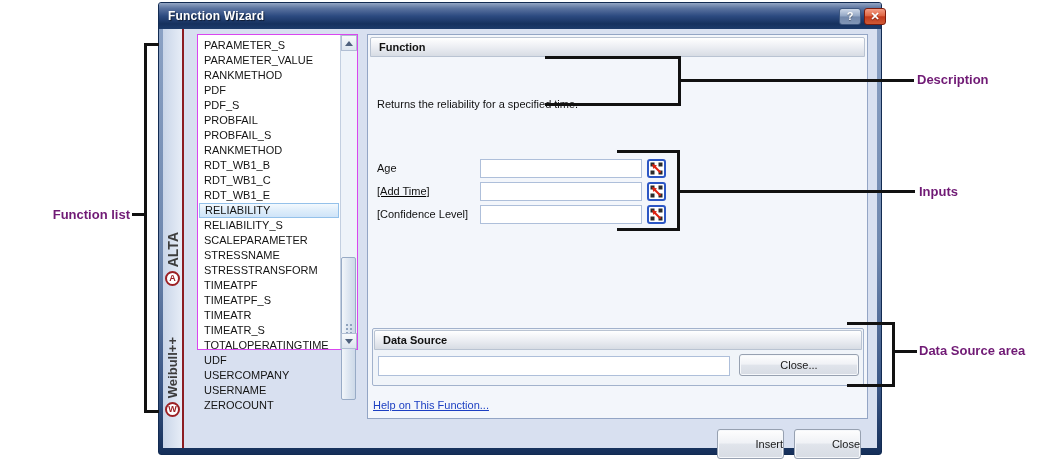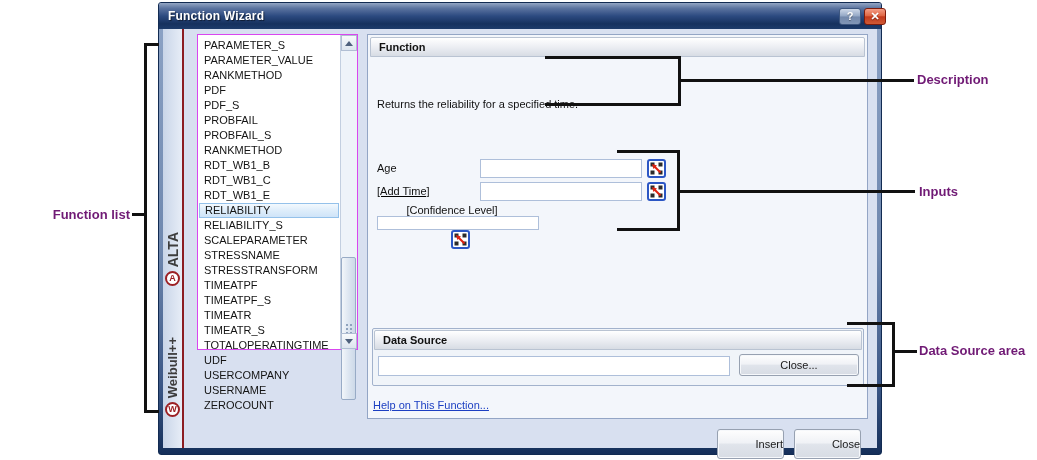--- a/index.html
+++ b/index.html
@@ -67,21 +67,21 @@
   .panel { position:absolute; left:204px; top:5px; width:501px; height:385px; background:#f3f6fb;
            border:1px solid #93a5c5; }
   .group-header { background:linear-gradient(180deg,#ffffff 0%,#eceef3 50%,#d7dce4 100%);
                   border:1px solid #b9c3d2; border-radius:2px 2px 0 0; font-size:11px; font-weight:bold;
                   color:#111; padding:3px 8px 2px 8px; }
   .fn-header { position:absolute; left:2px; top:2px; right:2px; height:20px; }
   .fn-sig  { position:absolute; left:9px; top:28px; font-size:11px; color:#111; white-space:nowrap; }
   .fn-desc { position:absolute; left:9px; top:63px; font-size:11px; color:#111; white-space:nowrap; }
 
   .inrow { position:absolute; left:9px; height:20px; display:flex; align-items:center; }
-  .inrow-0 { top:123px; } .inrow-1 { top:146px;text-decoration:underline; } .inrow-2 { top:169px;flex-direction:column; }
+  .inrow-0 { top:123px; } .inrow-1 { top:146px;text-decoration:underline; } .inrow-2 { top:169px; }
   .inlabel { width:103px; font-size:11px; color:#111; }
   .intext { width:162px; height:19px; border:1px solid #aebfda; background:#fff; font-size:11px; padding:0 3px;
             font-family:"Liberation Sans",sans-serif; }
   .picker { width:19px; height:19px; margin-left:5px; border:none; background:transparent; padding:0; cursor:pointer; }
 
   .ds-group { position:absolute; left:4px; top:293px; width:492px; height:58px; background:#f0f4f9;
               border:1px solid #a2b2cc; border-radius:2px; }
   .ds-header { position:absolute; left:1px; top:1px; right:1px; height:20px; }
   .ds-input { position:absolute; left:5px; top:27px; width:352px; height:20px; border:1px solid #aebfda;
               background:#fff; font-size:11px; padding:0 3px; font-family:"Liberation Sans",sans-serif; }

